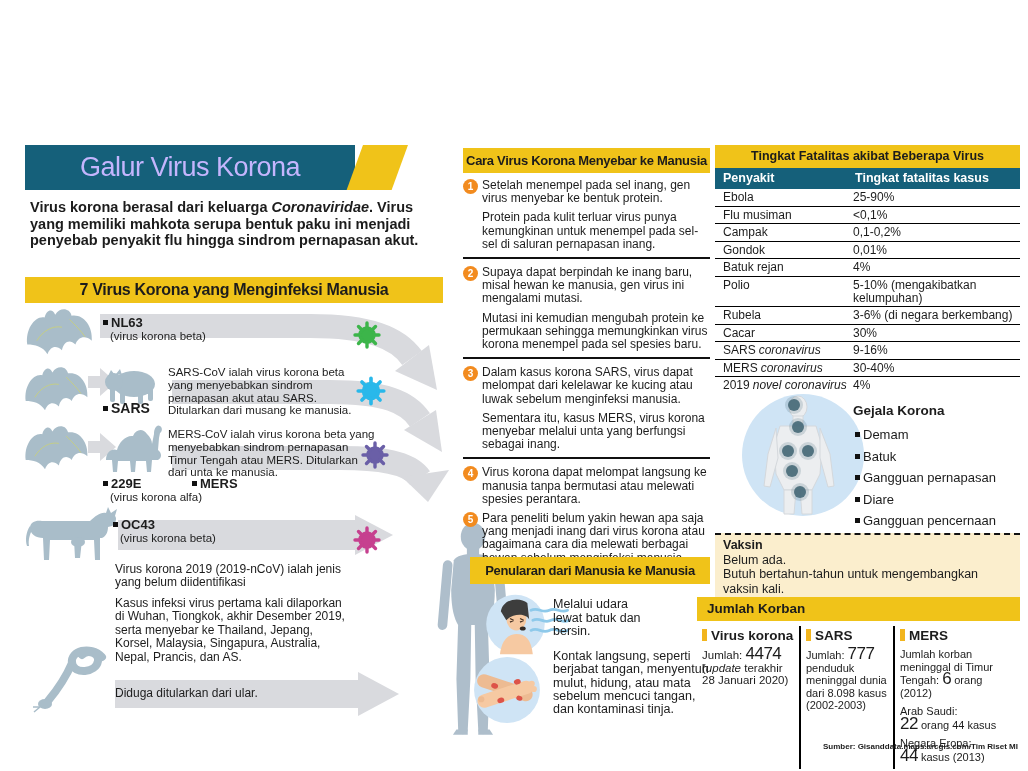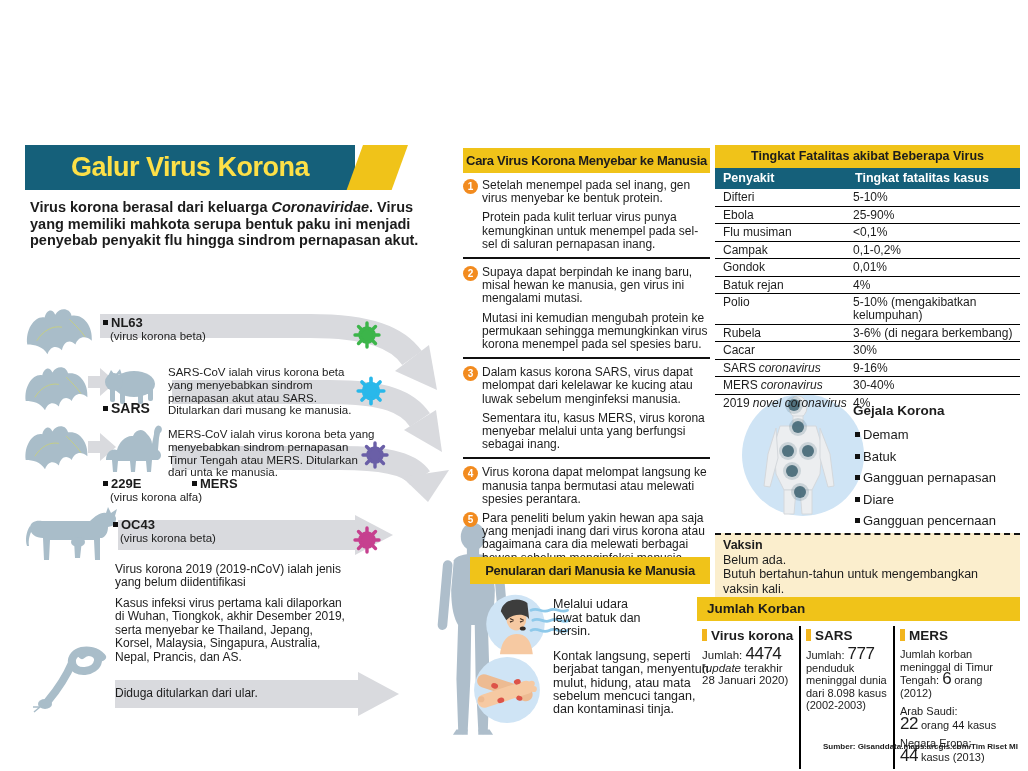--- a/index.html
+++ b/index.html
@@ -2,21 +2,21 @@
 <html><head>
 <meta charset="utf-8">
 <style>
   html,body{margin:0;padding:0;background:#fff}
   #canvas{position:relative;width:1028px;height:771px;background:#ffffff;overflow:hidden;
           font-family:"Liberation Sans","DejaVu Sans",sans-serif;color:#1c1c1c}
   .abs{position:absolute}
   
   .title-bar{left:25px;top:145px;width:330px;height:45px;background:#15607a;z-index:4;
              display:flex;align-items:center;justify-content:center}
-  .title-bar h1{margin:0;color:#fde047;font-size:27px;font-weight:bold;letter-spacing:-.5px}
+  .title-bar h1{margin:0;color:#c4b5fd;font-size:27px;font-weight:normal;letter-spacing:-.5px}
   .title-accent{left:363px;top:145px;width:45px;height:45px;background:#f0c319;
                 transform:skewX(-20deg);transform-origin:top left;z-index:4}
   .intro{left:30px;top:199px;width:418px;font-size:14.5px;font-weight:bold;line-height:16.5px;z-index:4}
   .bar7{left:25px;top:277px;width:418px;height:26px;background:#f0c319;z-index:4;
         font-size:16px;font-weight:bold;text-align:center;line-height:26px;letter-spacing:-.3px}
   .vlabel{font-weight:bold;font-size:13px;z-index:5;white-space:nowrap}
   .vsub{font-size:11.5px;z-index:5;white-space:nowrap}
   .sq{display:inline-block;width:5px;height:5px;background:#111;margin-right:3px;vertical-align:2px}
   .vdesc{font-size:11.5px;line-height:12.8px;z-index:5}
   .ltext{font-size:12px;line-height:13.4px;z-index:5}
@@ -171,20 +171,21 @@
 
   <div class="abs title-bar">
     <h1>Galur Virus Korona</h1>
   </div>
   <div class="abs title-accent"></div>
 
   <div class="abs intro">
     <span>Virus korona berasal dari keluarga </span><i>Coronaviridae</i><span>. Virus yang memiliki mahkota serupa bentuk paku ini menjadi penyebab penyakit flu hingga sindrom pernapasan akut.</span>
   </div>
 
+  <div class="abs bar7">7 Virus Korona yang Menginfeksi Manusia</div>
 
   <div class="abs vlabel" style="left:103px;top:315px"><span class="sq"></span><span>NL63</span></div>
   <div class="abs vsub" style="left:110px;top:330px">(virus korona beta)</div>
 
   <div class="abs vdesc" style="left:168px;top:366px;width:200px">SARS-CoV ialah virus korona beta yang menyebabkan sindrom pernapasan akut atau SARS. Ditularkan dari musang ke manusia.</div>
   <div class="abs vlabel" style="left:103px;top:400px;font-size:14px"><span class="sq"></span><span>SARS</span></div>
 
   <div class="abs vdesc" style="left:168px;top:428px;width:208px">MERS-CoV ialah virus korona beta yang menyebabkan sindrom pernapasan Timur Tengah atau MERS. Ditularkan dari unta ke manusia.</div>
   <div class="abs vlabel" style="left:103px;top:476px"><span class="sq"></span><span>229E</span></div>
   <div class="abs vlabel" style="left:192px;top:476px"><span class="sq"></span><span>MERS</span></div>
@@ -260,24 +261,20 @@
     </g>
   </svg>
   <div class="abs pen-text2">Kontak langsung, seperti berjabat tangan, menyentuh mulut, hidung, atau mata sebelum mencuci tangan, dan kontaminasi tinja.</div>
 
   <div class="abs fat-head">Tingkat Fatalitas akibat Beberapa Virus</div>
   <div class="abs fat-cols">
     <span style="left:8px">Penyakit</span>
     <span style="left:140px">Tingkat fatalitas kasus</span>
   </div>
   <div class="abs fat-rows">
-    <div class="frow">
-        <span class="fname"><span>Difteri</span><i class="fital"></i></span>
-        <span class="frate">5-10%</span>
-      </div>
     <div class="frow">
         <span class="fname"><span>Ebola</span><i class="fital"></i></span>
         <span class="frate">25-90%</span>
       </div>
     <div class="frow">
         <span class="fname"><span>Flu musiman</span><i class="fital"></i></span>
         <span class="frate">&lt;0,1%</span>
       </div>
     <div class="frow">
         <span class="fname"><span>Campak</span><i class="fital"></i></span>

